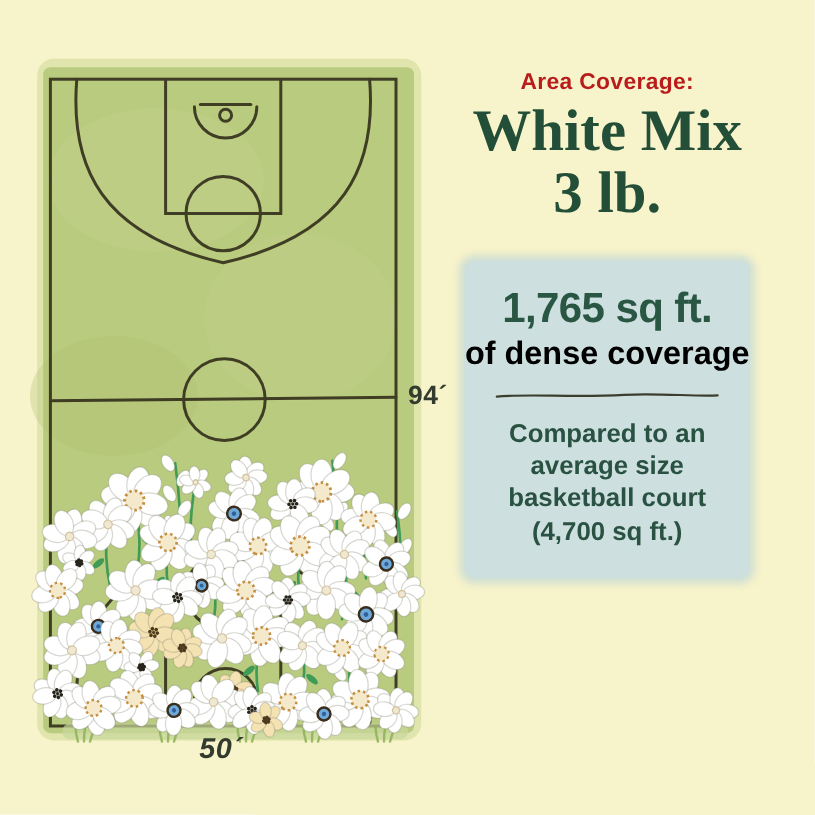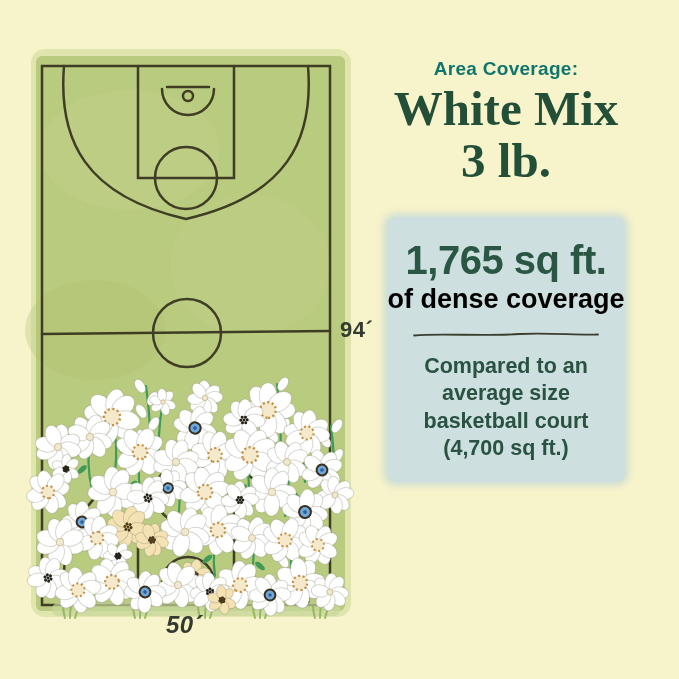--- a/index.html
+++ b/index.html
@@ -11,34 +11,34 @@
   .illustration{position:absolute;left:0;top:0;}
   .dim-label{
     position:absolute;font-size:22px;font-weight:bold;color:#323b2e;letter-spacing:0.5px;
   }
   .dim-length{left:340px;top:317px;}
   .dim-width{left:166px;top:611px;font-size:24px;font-style:italic;}
   .right-col{
     position:absolute;left:375px;top:58px;width:262px;text-align:center;
   }
   .kicker{
-    font-size:19px;font-weight:bold;color:#0f766e;letter-spacing:0.3px;
+    font-size:19px;font-weight:bold;color:#b91c1c;letter-spacing:0.3px;
   }
   .headline{
     font-family:Liberation Serif, serif;font-weight:bold;font-size:49px;
     line-height:1.07;color:#234f38;margin-top:3px;
   }
   .card{
     position:absolute;left:387px;top:217px;width:238px;height:265px;
     background:#cddfde;border-radius:9px;
     box-shadow:0 0 6px 4px rgba(196,218,214,0.75);
     text-align:center;box-sizing:border-box;padding-top:22px;
   }
   .card-area{
-    font-size:40px;font-weight:bold;color:#2a5644;letter-spacing:-0.5px;line-height:1.05;
+    font-size:35px;font-weight:bold;color:#2a5644;letter-spacing:-0.5px;line-height:1.05;
   }
   .card-caption{
     font-size:27px;font-weight:bold;color:#000000;margin-top:3px;
   }
   .card-divider{display:block;margin:15px auto 0 auto;}
   .card-comparison{
     font-size:21.5px;font-weight:bold;color:#2a5243;line-height:1.27;margin-top:13px;text-align:center;
   }
 </style>
 </head>

